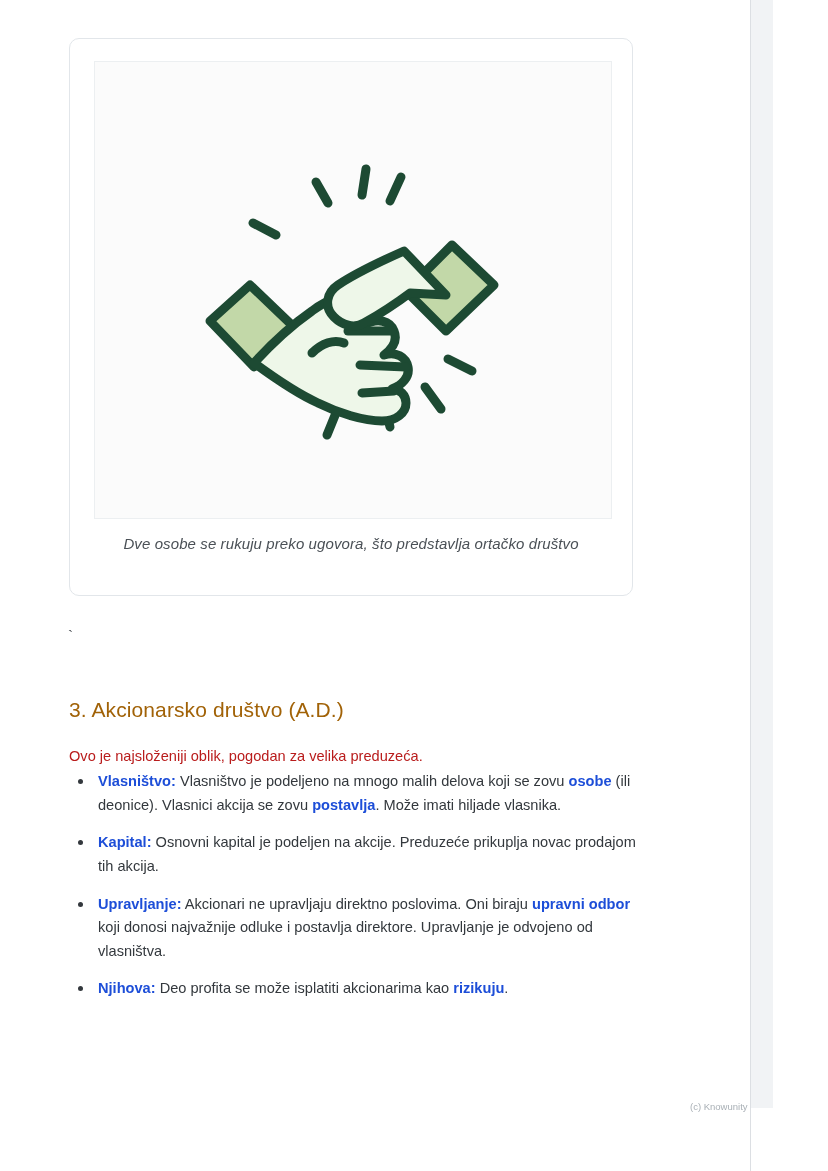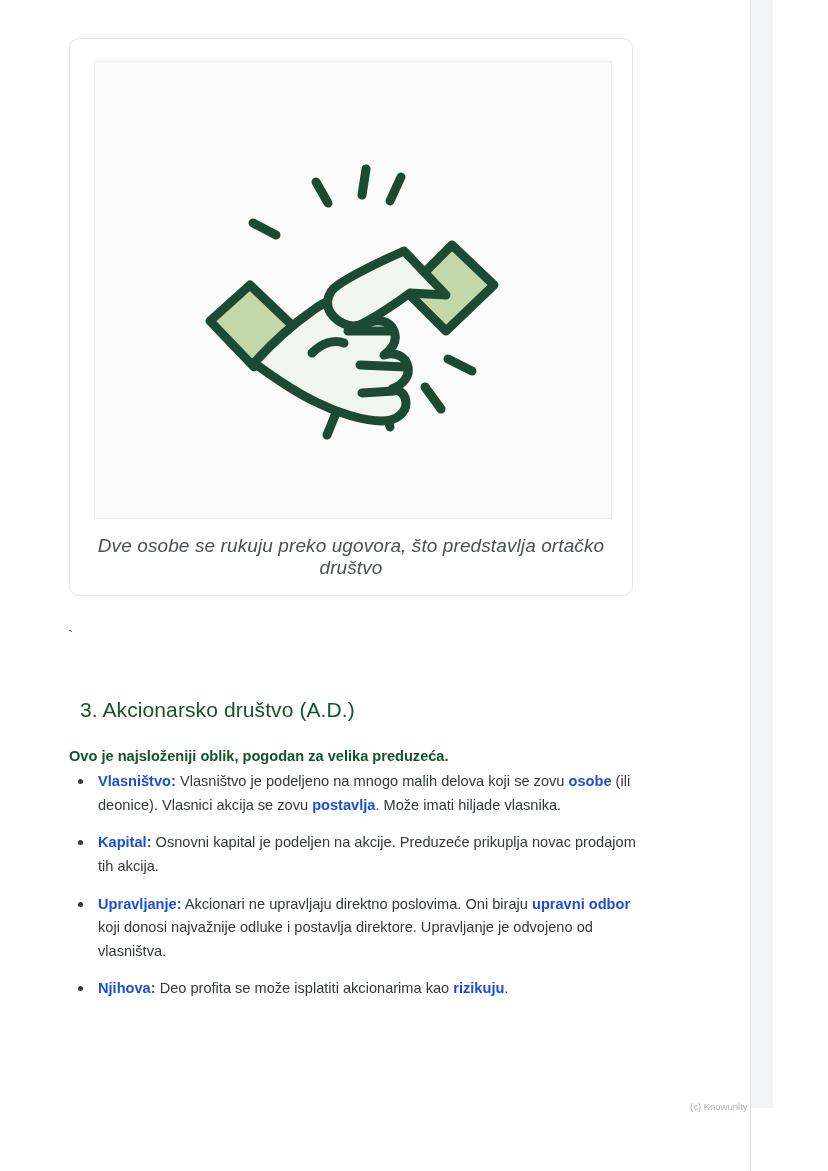--- a/index.html
+++ b/index.html
@@ -81,53 +81,52 @@
     overflow: hidden;
   }
 
   .figure-caption {
     position: absolute;
     left: 0;
     top: 496px;
     width: 100%;
     text-align: center;
     font-style: italic;
-    font-size: 19px;
+    font-size: 15px;
     color: #4a5056;
     letter-spacing: 0.1px;
   }
 
   .tick-mark {
     position: absolute;
     left: 68px;
     top: 627px;
     font-size: 15px;
     color: #3a3f45;
     font-family: "Liberation Serif", serif;
   }
 
   .section-heading {
     position: absolute;
-    left: 80px;
+    left: 69px;
     top: 681px;
     font-size: 21px;
     font-weight: 400;
-    color: #14532d;
+    color: #a16207;
     letter-spacing: 0.1px;
   }
 
   .intro-paragraph {
     position: absolute;
     left: 69px;
     top: 731px;
     width: 600px;
     font-size: 14.6px;
     line-height: 1.5;
-    color: #14532d;
-    font-weight: bold;
+    color: #b91c1c;
   }
 
   .bullet-list {
     position: absolute;
     left: 69px;
     top: 770px;
     width: 580px;
     margin: 0;
     padding: 0;
     list-style: none;

